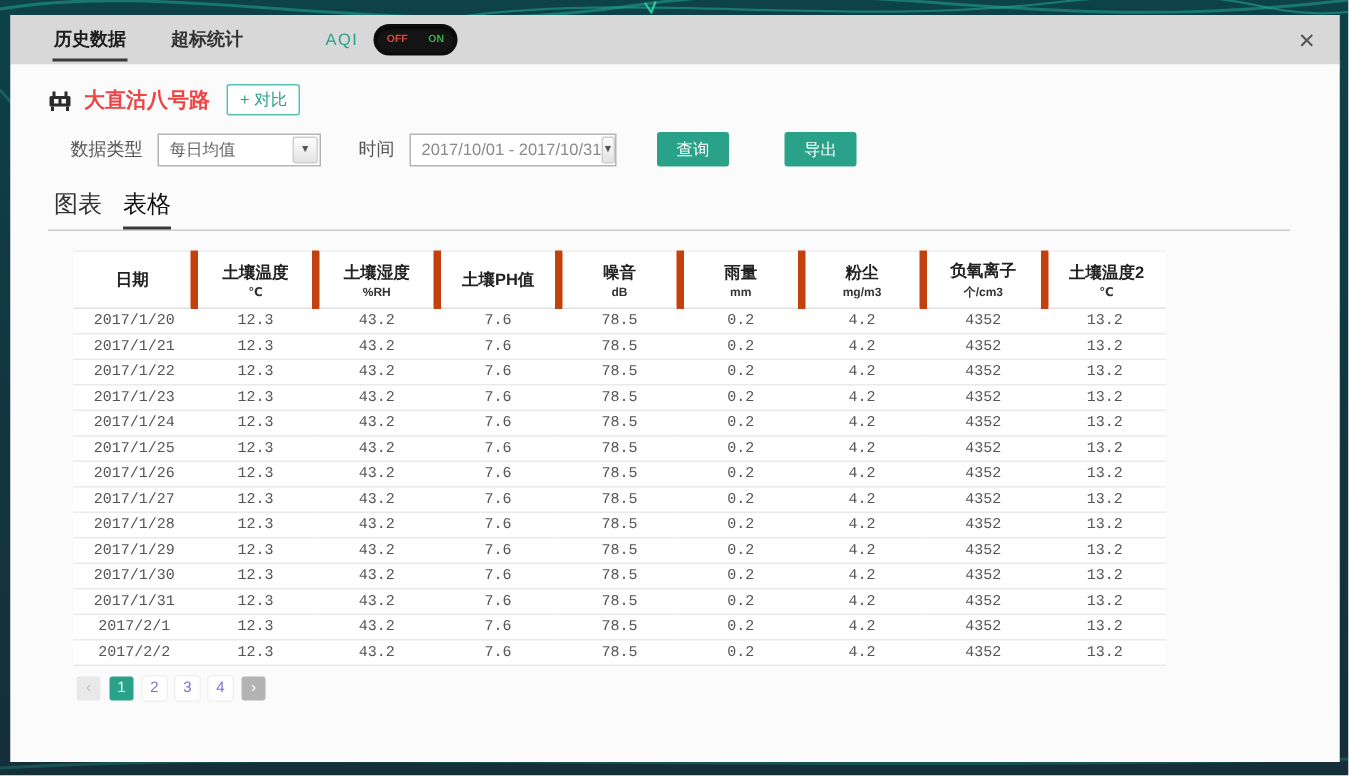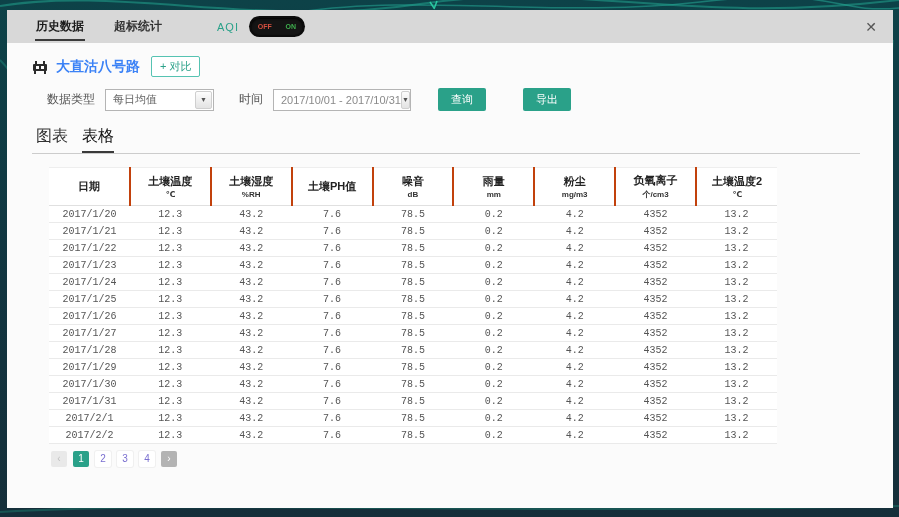--- a/index.html
+++ b/index.html
@@ -19,21 +19,21 @@
   .toggle { margin-left:12px; width:52px; height:17px; background:#141414; border-radius:9px; display:flex; align-items:center; justify-content:space-around; box-shadow:0 0 0 2px #0c0c0c, inset 0 1px 2px #000; cursor:pointer; }
   .toggle .off { font-size:7px; font-weight:bold; color:#d34f3f; }
   .toggle .on  { font-size:7px; font-weight:bold; color:#3fae4e; }
   .close-btn { margin-left:auto; margin-right:16px; font-size:14px; color:#555; cursor:pointer; line-height:1; }
 
   
   .content { flex:1; background:#fbfbfb; }
 
   .title-row { display:flex; align-items:center; margin:13px 0 0 25px; }
   .station-icon { width:16px; height:15px; flex:0 0 auto; }
-  .station-name { margin-left:8px; font-size:14px; font-weight:bold; color:#3b82f6; }
+  .station-name { margin-left:8px; font-size:14px; font-weight:bold; color:#ef4444; }
   .compare-btn { margin-left:11px; font-size:11px; color:#2aa189; background:#fff; border:1px solid #56c3b2; border-radius:2px; padding:2px 8px; cursor:pointer; }
 
   .filter-row { display:flex; align-items:center; margin:11px 0 0 40px; font-size:12px; color:#555; }
   .sel { display:flex; align-items:center; justify-content:space-between; height:22px; background:#fff; border:1px solid #b4b4b4; margin-left:10px; cursor:pointer; }
   .sel.type { width:109px; }
   .sel.time { width:138px; }
   .sel .val { padding-left:7px; font-size:11px; color:#666; white-space:nowrap; }
   .sel.time .val { color:#8a8a8a; }
   .sel .arrow-box { width:17px; height:18px; margin-right:1px; background:linear-gradient(#fdfdfd,#e3e3e3); border:1px solid #cfcfcf; border-radius:2px; display:flex; align-items:center; justify-content:center; font-size:7px; color:#555; }
   .lbl-time { margin-left:25px; }
@@ -41,21 +41,21 @@
   .btn.query { margin-left:27px; }
   .btn.export { margin-left:37px; }
 
   .viewtabs { display:flex; margin:15px 0 0 29px; }
   .view-tab { font-size:16px; color:#333; margin-right:14px; padding-bottom:4px; border-bottom:2px solid transparent; cursor:pointer; }
   .view-tab.active { color:#111; border-bottom:2px solid #3a3a3a; }
   .rule { height:1px; background:#ccc; margin:0 33px 0 25px; }
 
   
   table { border-collapse:collapse; table-layout:fixed; width:728px; margin:13px 0 0 42px; background:#fff; }
-  thead th { height:38px; font-size:11px; font-weight:bold; color:#222; border-right:2px solid #c2410c; border-top:1px solid #eee; border-bottom:1px solid #e0e0e0; vertical-align:middle; }
+  thead th { height:38px; font-size:11px; font-weight:bold; color:#222; border-right:5px solid #c2410c; border-top:1px solid #eee; border-bottom:1px solid #e0e0e0; vertical-align:middle; }
   thead th:last-child { border-right:none; }
   thead .unit { display:block; font-size:8px; font-weight:bold; color:#333; margin-top:1px; }
   tbody td { height:17px; font-size:10px; color:#555; text-align:center; border-bottom:1px solid #eaeaea; font-family:"Liberation Mono","DejaVu Sans Mono",monospace; }
 
   
   .pager { display:flex; gap:6px; margin:7px 0 0 44px; }
   .pg { width:16px; height:16px; border-radius:2px; font-size:10px; line-height:16px; text-align:center; cursor:pointer; }
   .pg.prev { background:#e9e9e9; color:#c0c0c0; }
   .pg.page { background:#fff; color:#7a6fd0; box-shadow:0 0 0 1px #f0f0f0; }
   .pg.page.active { background:#2aa189; color:#fff; box-shadow:none; }

